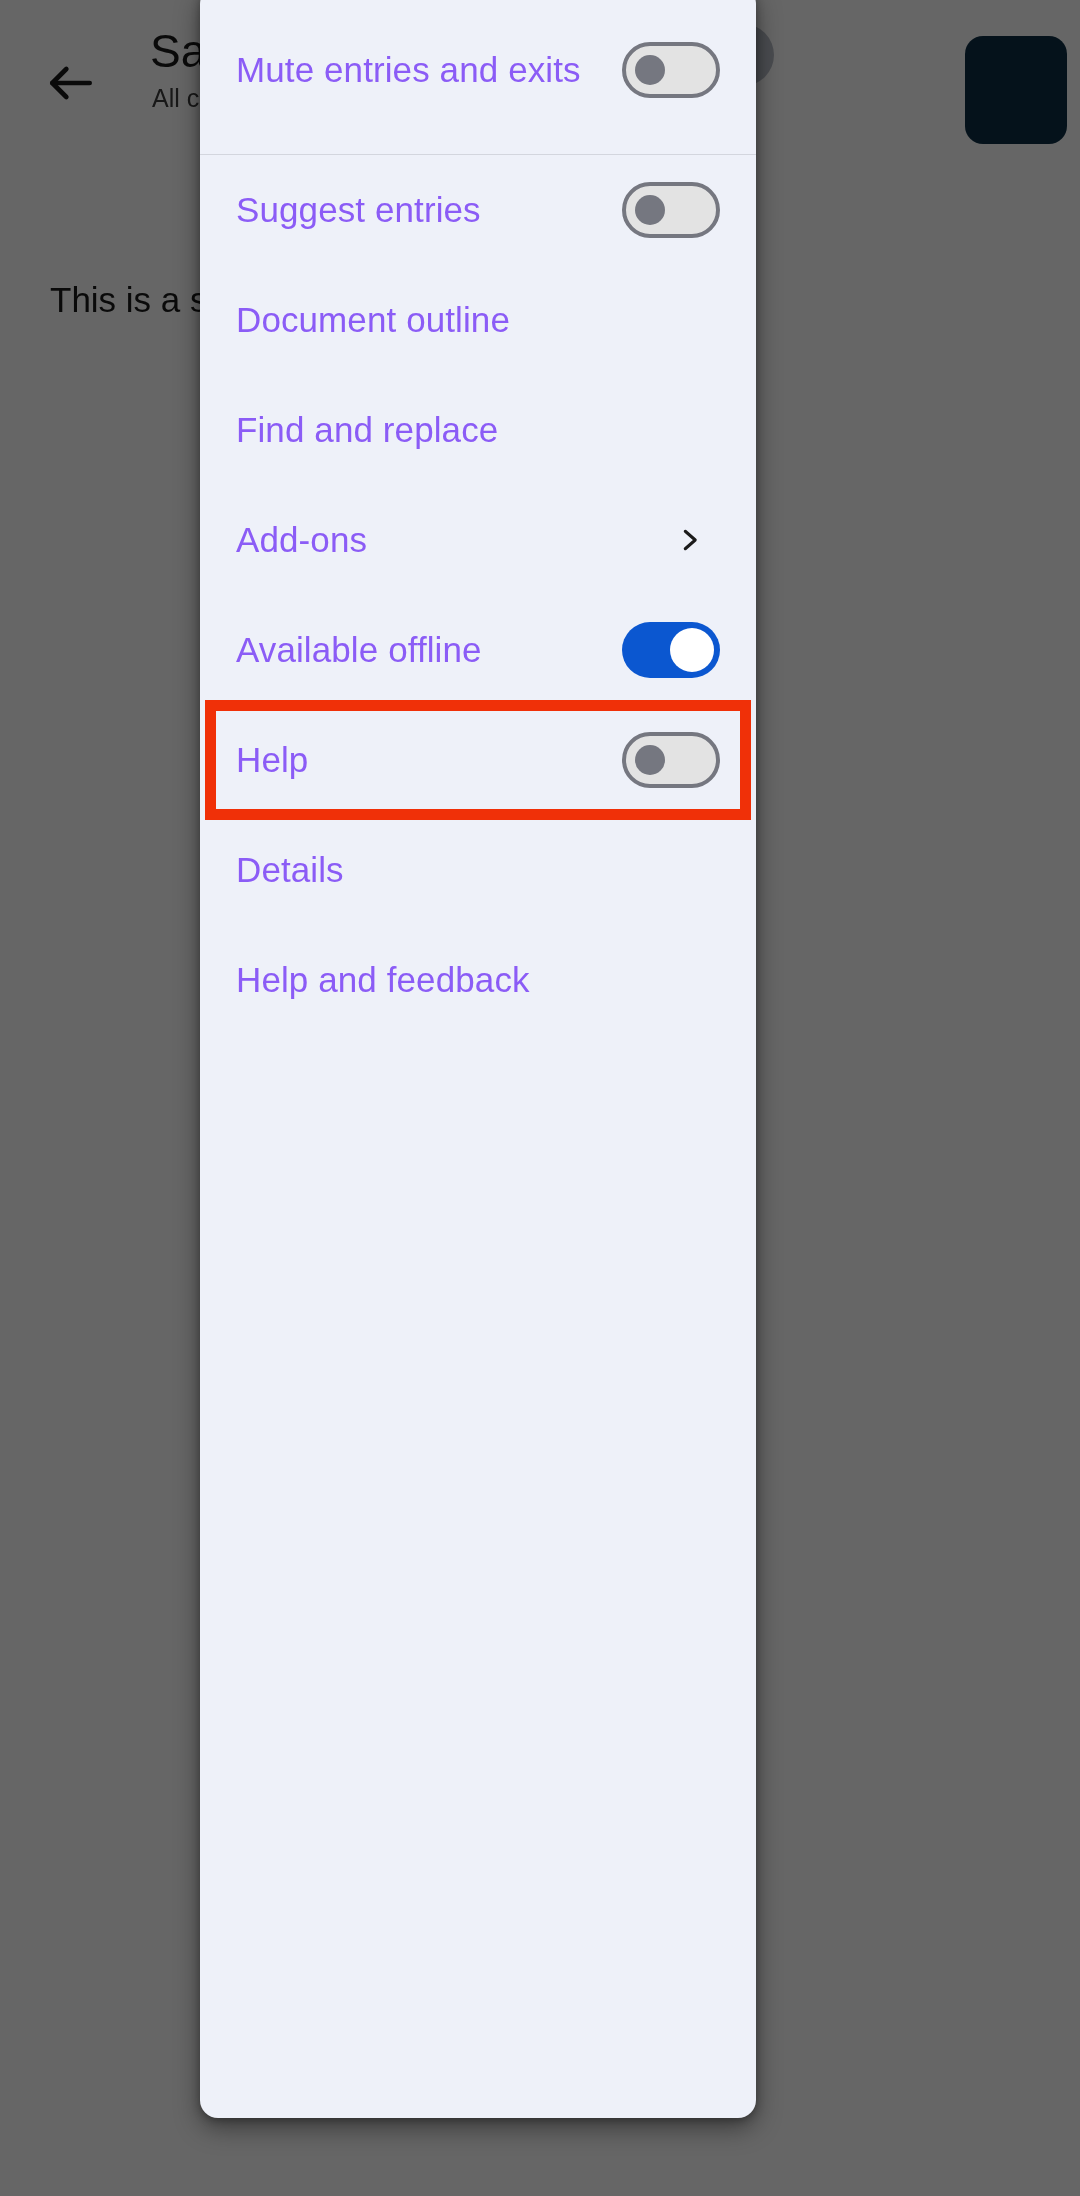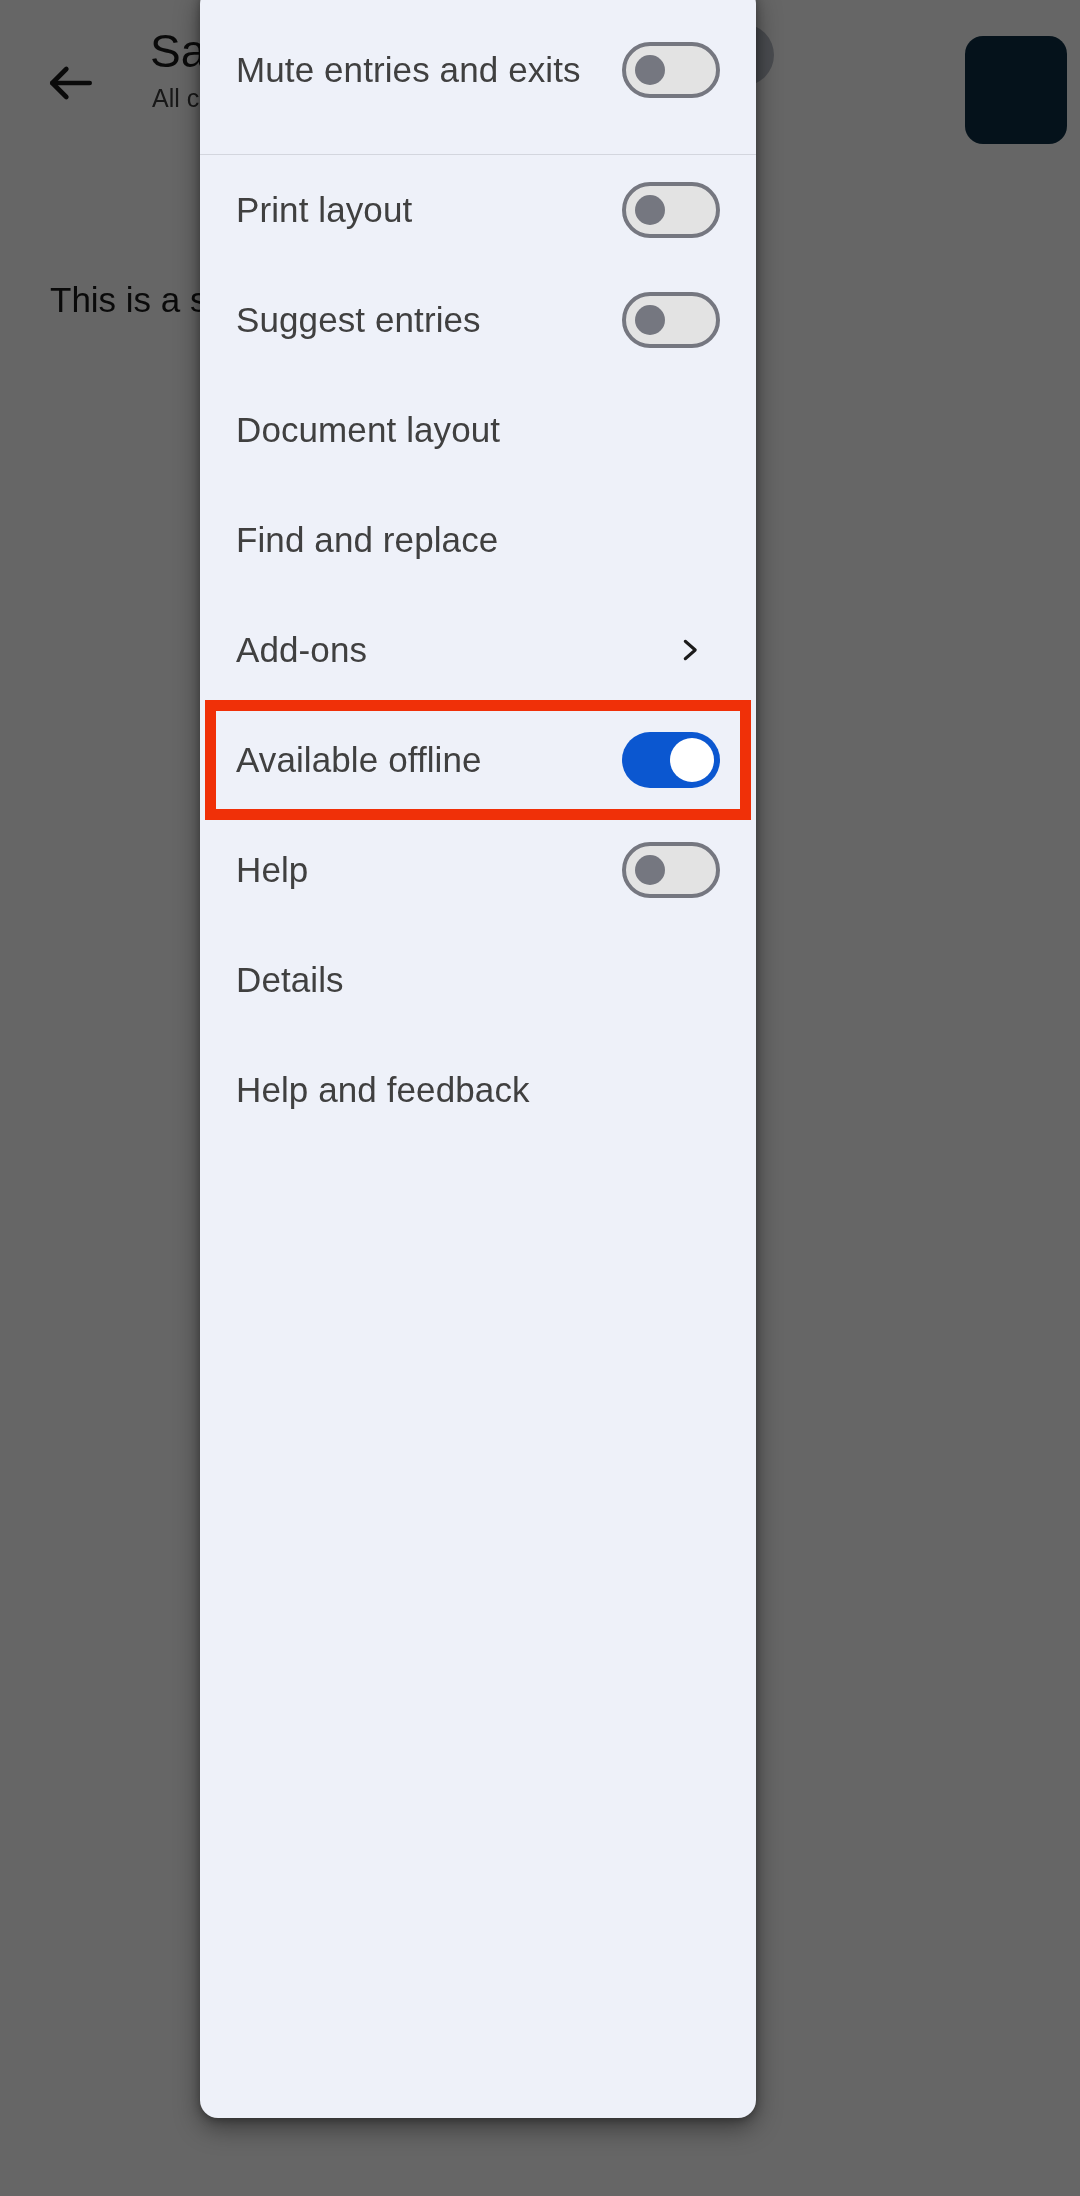--- a/index.html
+++ b/index.html
@@ -114,21 +114,21 @@
     display: flex;
     align-items: center;
     justify-content: space-between;
     box-sizing: border-box;
     padding: 0 36px 0 36px;
     min-height: 110px;
   }
 
   .menu-item .label {
     font-size: 35px;
-    color: #404040;
+    color: #8b5cf6;
     line-height: 1.28;
     letter-spacing: 0.1px;
     padding-right: 16px;
   }
 
   .menu-item.two-line { min-height: 168px; }
 
   .menu-divider {
     height: 1px;
     background: #d3d6de;
@@ -225,33 +225,27 @@
 
 <div id="overflow-menu">
     <div class="menu-item two-line">
       <div class="label">Mute entries and exits</div>
       <div class="toggle off">
         <div class="thumb"></div>
       </div>
     </div>
     <div class="menu-divider"></div>
     <div class="menu-item">
-      <div class="label">Print layout</div>
-      <div class="toggle off">
-        <div class="thumb"></div>
-      </div>
-    </div>
-    <div class="menu-item">
       <div class="label">Suggest entries</div>
       <div class="toggle off">
         <div class="thumb"></div>
       </div>
     </div>
     <div class="menu-item">
-      <div class="label">Document layout</div>
+      <div class="label">Document outline</div>
     </div>
     <div class="menu-item">
       <div class="label">Find and replace</div>
     </div>
     <div class="menu-item">
       <div class="label">Add-ons</div>
       <div class="chevron">
         <svg width="30" height="38" viewBox="0 0 24 24" fill="none" stroke="#1b1b1b" stroke-width="2.4" stroke-linecap="round" stroke-linejoin="round">
           <polyline points="9,5 17,12 9,19"></polyline>
         </svg>

